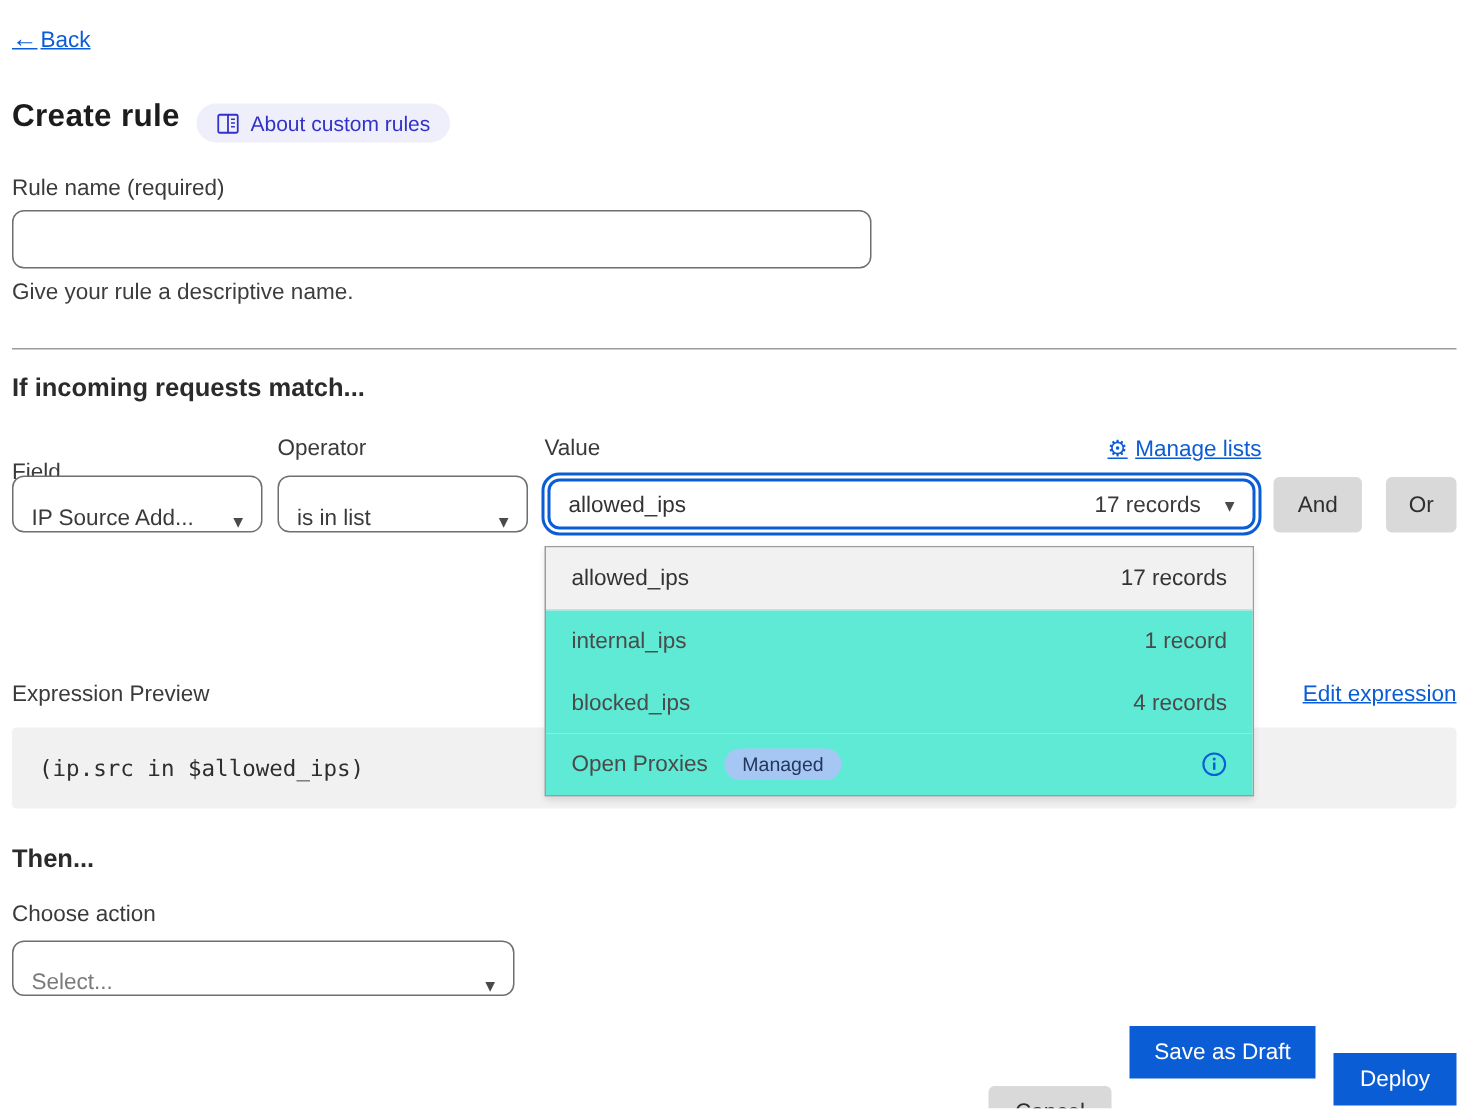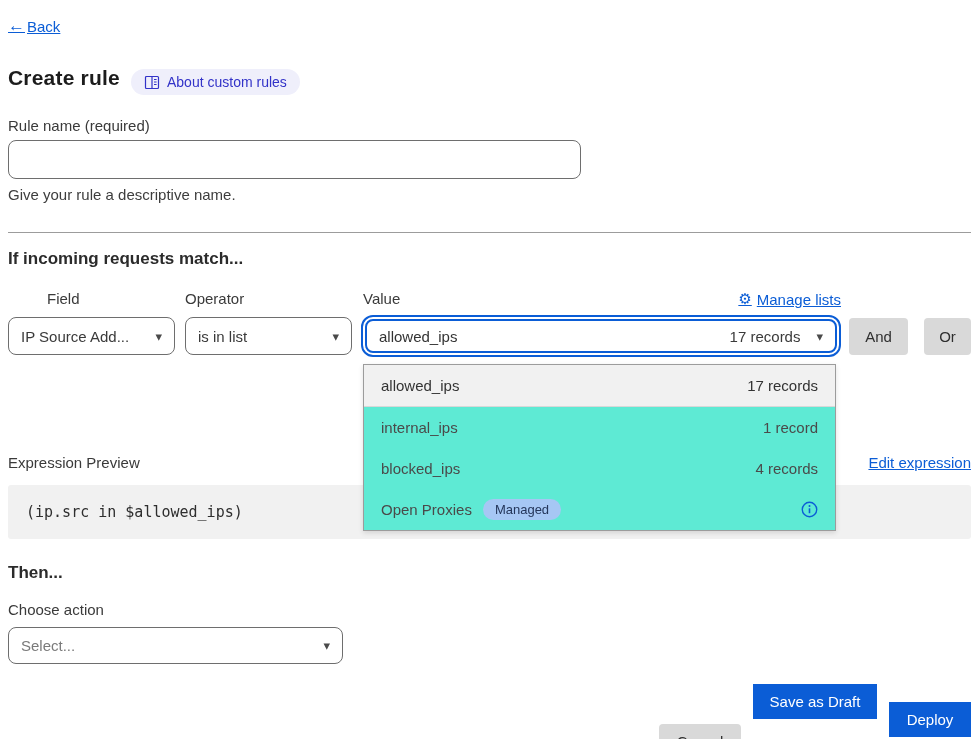--- a/index.html
+++ b/index.html
@@ -25,21 +25,21 @@
     font-size:15px; padding:0 12px; font-family:"Liberation Sans", sans-serif; }
   .rn-helper { left:8px; top:186px; font-size:15px; color:#3d3d3d; }
 
   .divider { left:8px; top:232px; width:963px; height:1px; background:#9c9c9c; }
 
   .section-heading { font-size:17px; font-weight:bold; color:#2b2b2b; }
   .match-heading { left:8px; top:249px; }
   .col-label { font-size:15px; color:#3a3a3a; }
 
   
-  .select { border:1px solid #6e6e6e; border-radius:8px; background:#fff; display:flex; align-items:center;
+  .select { border:1px solid #6e6e6e; border-radius:8px; background:#fff; display:flex; align-items:flex-end;
     justify-content:space-between; padding:0 12px; font-size:15px; color:#3a3a3a; cursor:pointer; }
   .caret { color:#4a4a4a; font-size:13px; line-height:1; }
   .field-select { left:8px; top:317px; width:167px; height:38px; }
   .operator-select { left:185px; top:317px; width:167px; height:38px; }
   .value-select { left:365px; top:319px; width:472px; height:34px; border:2px solid #0b5dd6; border-radius:8px;
     outline:2px solid #0b5dd6; outline-offset:2px; display:flex; align-items:center; justify-content:space-between;
     padding:0 12px; font-size:15px; background:#fff; cursor:pointer; z-index:3; }
   .value-right { display:flex; align-items:center; gap:16px; color:#3a3a3a; }
 
   .manage-lists { top:290px; right:138px; display:flex; align-items:center; gap:5px; font-size:15px; }
@@ -104,21 +104,21 @@
   </div>
 
   <label class="abs rn-label">Rule name (required)</label>
   <input class="abs rn-input" type="text" value="" style="">
   <div class="abs rn-helper">Give your rule a descriptive name.</div>
 
   <div class="abs divider"></div>
 
   <h2 class="abs section-heading match-heading">If incoming requests match...</h2>
 
-  <div class="abs col-label" style="left:8px; top:290px;margin-left:39px;">Field</div>
+  <div class="abs col-label" style="left:8px; top:306px;">Field</div>
   <div class="abs col-label" style="left:185px; top:290px;">Operator</div>
   <div class="abs col-label" style="left:363px; top:290px;">Value</div>
 
   <a class="abs manage-lists link">
     <span class="gear">⚙</span>
     <span>Manage lists</span>
   </a>
 
   <div class="abs select field-select">
     <span>IP Source Add...</span>

